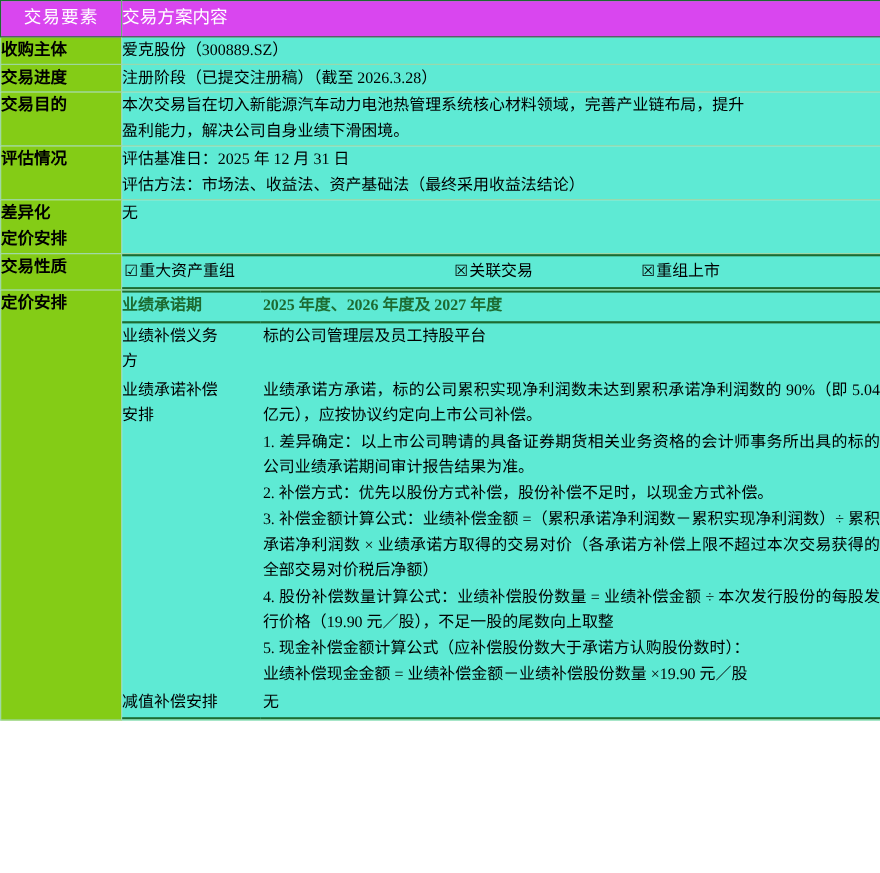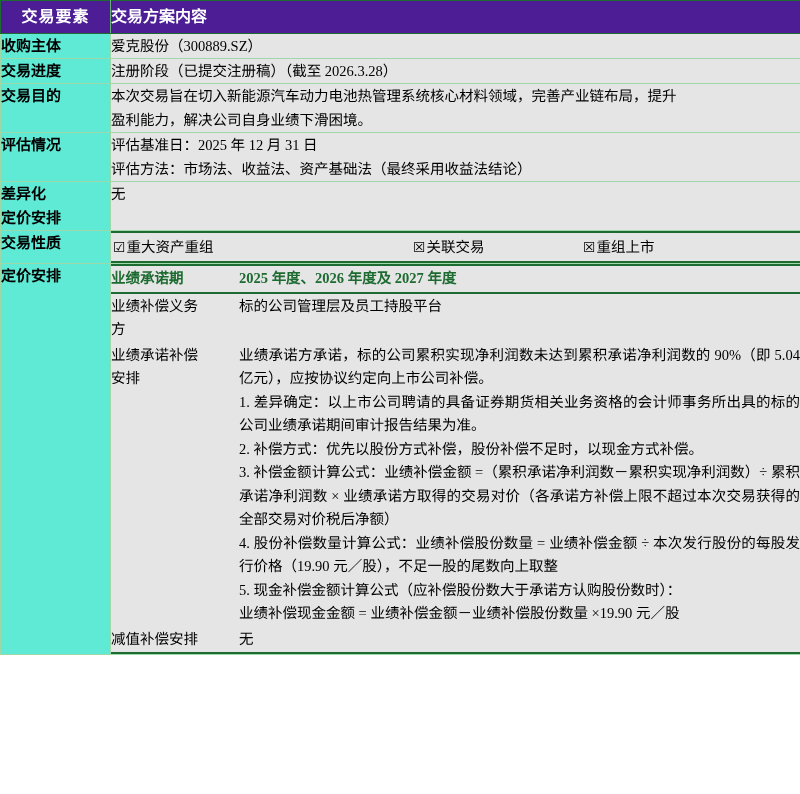--- a/index.html
+++ b/index.html
@@ -31,23 +31,23 @@
 
   table.deal-table > tbody > tr > th,
   table.deal-table > tbody > tr > td {
     border: 1px solid #9fd8a8;
     padding: 0;
     vertical-align: top;
   }
 
   
   .hdr-row th {
-    background: #4c1d95;
+    background: #d946ef;
     color: #ffffff;
-    font-weight: bold;
+    font-weight: normal;
     font-size: 16px;
     height: 32px;
     line-height: 32px;
     border: 1px solid #1d6b31 !important;
     border-right-color: #67ad78 !important;
     margin-left: 12px;
   }
   .hdr-row th.hdr-right {
     border-right-color: #1d6b31 !important;
     border-left-color: #67ad78 !important;
@@ -61,28 +61,28 @@
   
   col.c-label { width: 110px; }
   col.c-value { width: 690px; }
 
   td.label-cell {
     font-weight: bold;
     font-size: 15px;
     padding: 5px 0 5px 8px;
     line-height: 24px;
     white-space: nowrap;
-    background: #5eead4;
+    background: #84cc16;
     margin-top: 40px;
   }
   td.value-cell {
     font-size: 14.5px;
     padding: 5px 6px 5px 10px;
     line-height: 24px;
-    background: #e5e5e5;
+    background: #5eead4;
   }
   .val-line { display: block; }
 
   
   td.nature-cell { padding: 4px 6px 4px 8px; }
   .nature-box {
     border-top: 2px solid #1d6b31;
     border-bottom: 2px solid #1d6b31;
     display: flex;
     align-items: center;

